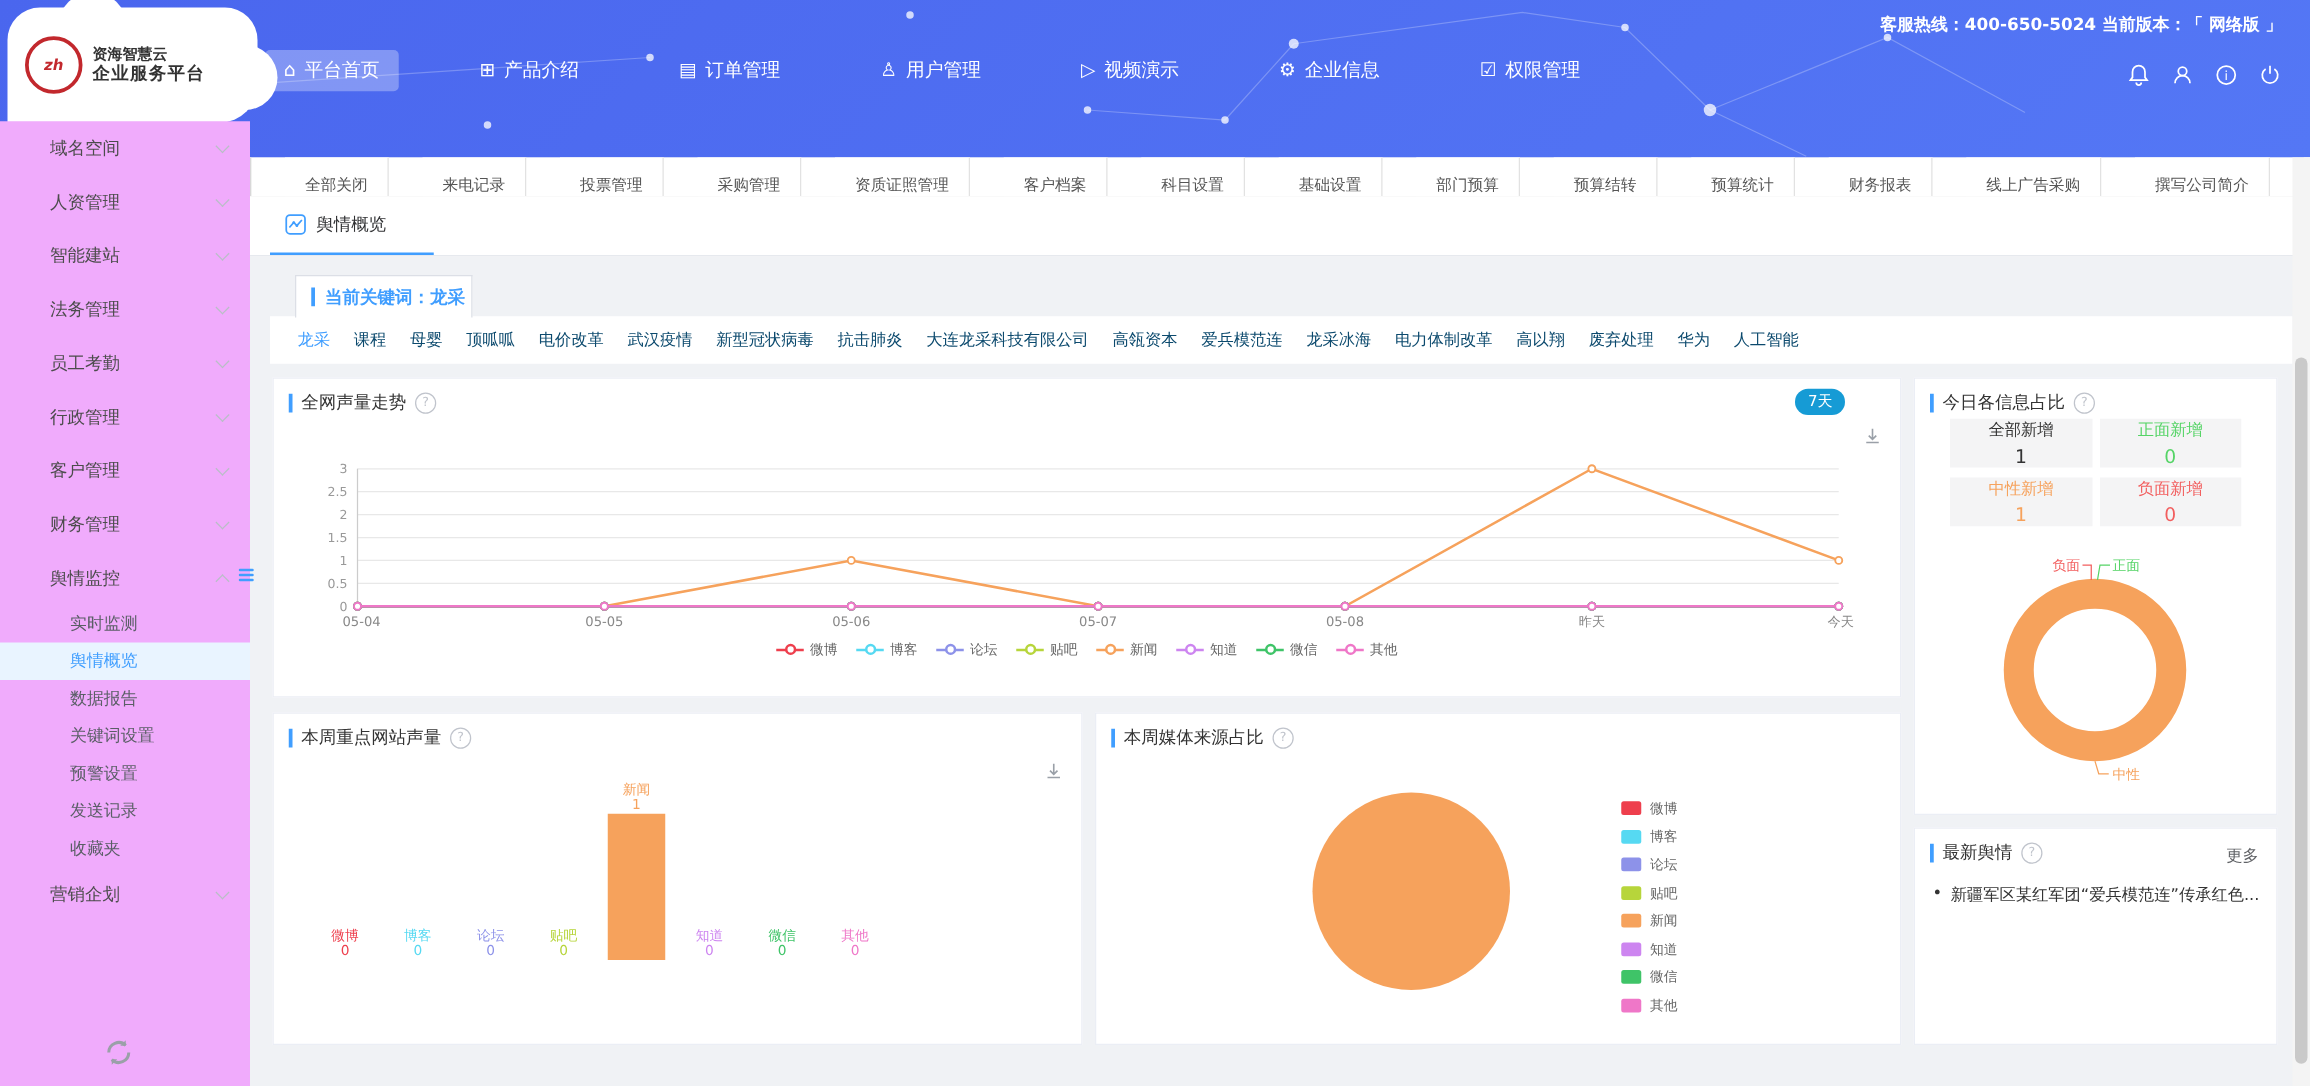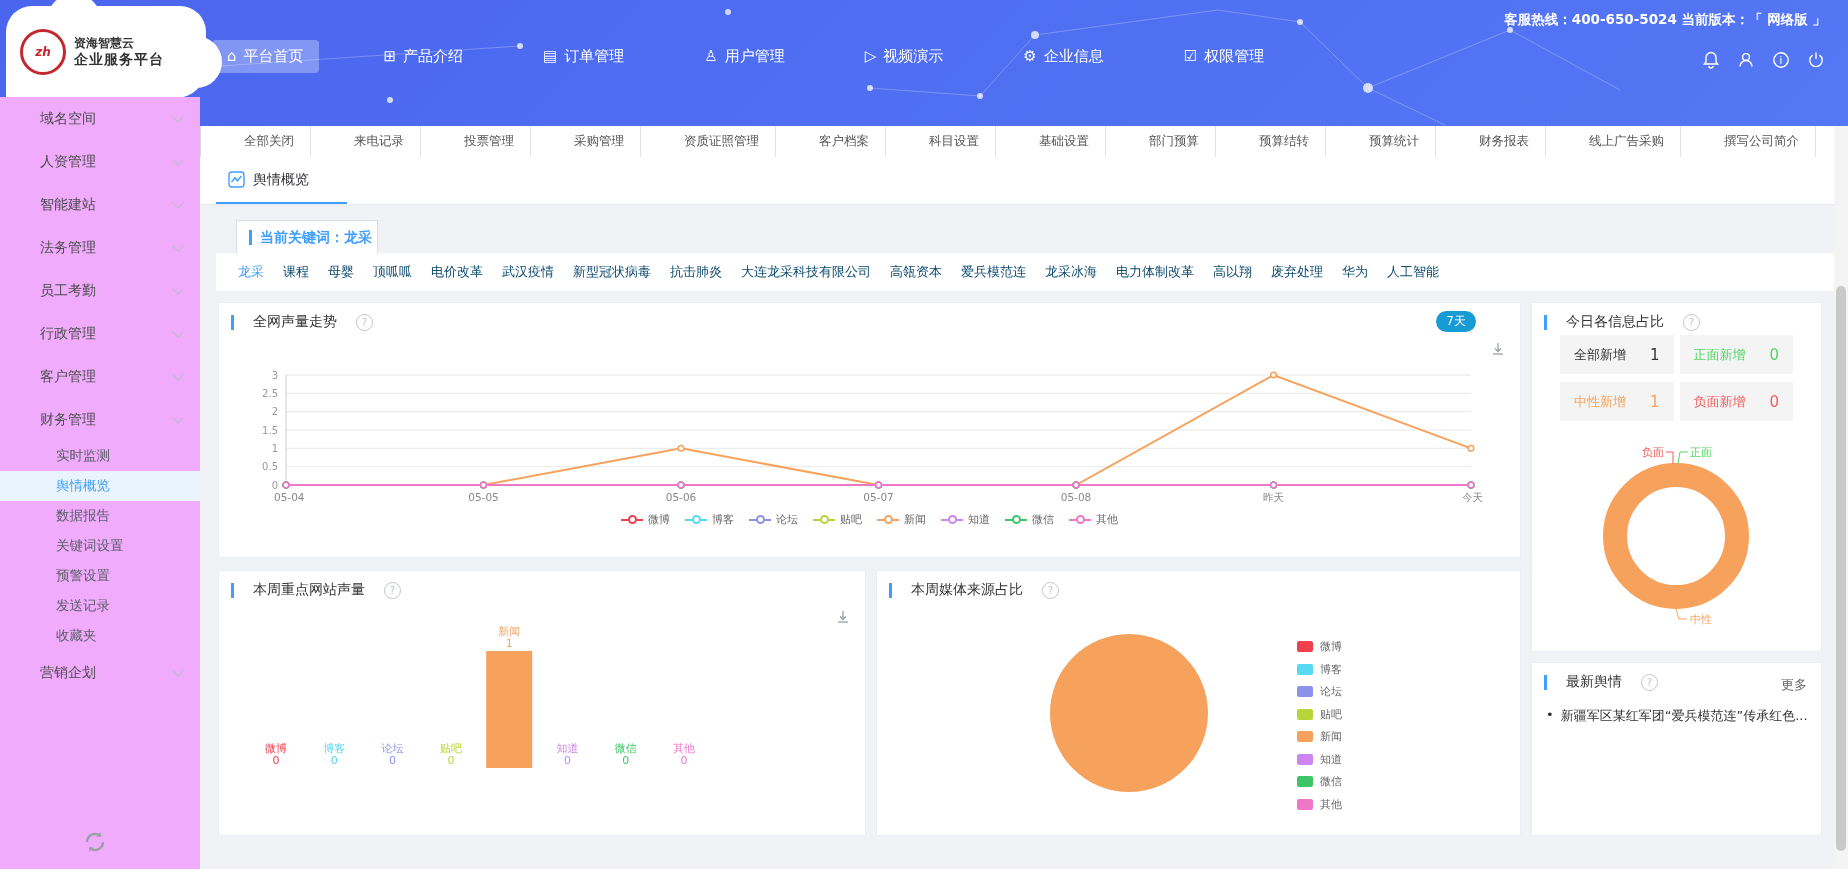--- a/index.html
+++ b/index.html
@@ -29,53 +29,53 @@
   .chev{width:7px;height:7px;border-right:1.5px solid #b9bec7;border-bottom:1.5px solid #b9bec7;transform:rotate(45deg);margin-top:-3px;}
   .chev.up{transform:rotate(-135deg);margin-top:4px;}
   .side-sub{height:30px;display:flex;align-items:center;padding-left:56px;color:#5a5e66;font-size:13.5px;cursor:pointer;}
   .side-sub.active{color:#409eff;background:#e9f4ff;}
   .handle{position:absolute;right:-3px;top:14px;width:12px;display:flex;flex-direction:column;gap:2px;}
   .handle i{height:2px;background:#409eff;border-radius:1px;}
   .refresh{position:absolute;left:82px;bottom:14px;width:26px;height:26px;cursor:pointer;}
   
   .tabbar{position:absolute;left:200px;right:0;top:126px;height:31px;background:#fff;border-bottom:1px solid #dcdcdc;display:flex;z-index:2;}
   .tab-scroll{width:16px;background:#e9e9e9;border-right:1px solid #d8d8d8;}
-  .tab{display:flex;align-items:center;gap:6px;padding:0 16px;font-size:12.5px;color:#555;border-right:1px solid #e2e2e2;cursor:pointer;white-space:nowrap;background:#fff;margin-left:27px;}
+  .tab{display:flex;align-items:flex-end;gap:6px;padding:0 16px;font-size:12.5px;color:#555;border-right:1px solid #e2e2e2;cursor:pointer;white-space:nowrap;background:#fff;margin-left:27px;}
   .tab.active{color:#409eff;}
   .tab .x{color:#409eff;font-size:12px;}
   
   .subtabbar{position:absolute;left:200px;right:0;top:157px;height:47px;background:#fff;border-bottom:1px solid #e6e9ee;z-index:2;}
   .subtab{position:absolute;left:16px;top:0;height:45px;display:flex;align-items:center;gap:8px;padding:0 38px 0 12px;color:#303133;font-size:14px;border-bottom:2px solid #409eff;cursor:pointer;}
   
   .kwtab{position:absolute;left:236px;top:220px;width:142px;height:34px;background:#fff;border:1px solid #dcdfe6;border-bottom:none;box-sizing:border-box;display:flex;align-items:center;gap:8px;padding-left:12px;z-index:2;}
   .kwtab .bar{width:3px;height:15px;background:#409eff;}
   .kwtab .t{color:#409eff;font-weight:bold;font-size:14px;}
   .kwrow{position:absolute;left:216px;top:253px;width:1618px;height:38px;background:#fff;display:flex;align-items:center;gap:19px;padding-left:22px;box-sizing:border-box;z-index:1;}
   .kw{font-size:13px;color:#0c4a6e;cursor:pointer;white-space:nowrap;}
   .kw.active{color:#409eff;}
   
   .panel{position:absolute;background:#fff;border:1px solid #ebeef5;box-sizing:border-box;}
   .p-trend{left:218px;top:302px;width:1303px;height:256px;}
   .p-today{left:1531px;top:302px;width:291px;height:350px;}
   .p-site{left:218px;top:570px;width:648px;height:266px;}
   .p-media{left:876px;top:570px;width:645px;height:266px;}
   .p-latest{left:1531px;top:662px;width:291px;height:174px;}
-  .ptitle{position:absolute;left:12px;top:10px;display:flex;align-items:center;gap:19px;z-index:2;}
+  .ptitle{position:absolute;left:12px;top:10px;display:flex;align-items:center;gap:7px;z-index:2;}
   .ptitle .bar{width:3px;height:15px;background:#409eff;}
   .ptitle .t{font-size:14px;color:#333;font-weight:500;}
   .help{width:15px;height:15px;border:1px solid #c0c4cc;border-radius:50%;color:#c0c4cc;font-size:10px;display:flex;align-items:center;justify-content:center;cursor:pointer;}
   .badge{position:absolute;right:44px;top:8px;background:#169BD5;color:#fff;border-radius:11px;padding:2px 10px;font-size:12px;cursor:pointer;z-index:2;}
   .dl{position:absolute;right:14px;top:38px;width:16px;height:16px;cursor:pointer;z-index:2;}
   .legend{position:absolute;left:0;right:0;top:209px;display:flex;justify-content:center;gap:15px;align-items:center;}
   .lg-item{display:flex;align-items:center;gap:5px;font-size:11px;color:#666;cursor:pointer;}
   .lg-mark{width:22px;height:2px;position:relative;}
   .lg-mark i{position:absolute;left:7px;top:-3.5px;width:5px;height:5px;border:2px solid;border-radius:50%;background:#fff;display:block;}
   
   .stats{position:absolute;left:28px;right:28px;top:32px;display:grid;grid-template-columns:1fr 1fr;gap:8px 6px;}
-  .stat{height:39px;background:#f4f4f5;display:flex;align-items:center;justify-content:space-between;padding:0 14px;}
+  .stat{height:39px;background:#f4f4f5;display:flex;align-items:center;justify-content:space-between;padding:0 14px;flex-direction:column;}
   .stat .sl{font-size:13px;}
   .stat .sv{font-size:15px;}
   
   .pie-legend{position:absolute;left:420px;top:68px;display:flex;flex-direction:column;gap:7.5px;}
   .pl-item{display:flex;align-items:center;gap:7px;font-size:11px;color:#666;cursor:pointer;}
   .pl-sw{width:16px;height:11px;border-radius:2px;}
   
   .more{position:absolute;right:14px;top:13px;color:#606266;font-size:13px;cursor:pointer;}
   .news-list{position:absolute;left:14px;right:10px;top:44px;}
   .news-item{display:flex;gap:7px;font-size:13px;color:#333;white-space:nowrap;overflow:hidden;text-overflow:ellipsis;cursor:pointer;}
@@ -195,20 +195,29 @@
         <span class="lbl">行政管理</span>
         <span class="chev"></span>
       </div>
       <div class="side-item">
         <span class="lbl">客户管理</span>
         <span class="chev"></span>
       </div>
       <div class="side-item">
         <span class="lbl">财务管理</span>
         <span class="chev"></span>
+      </div>
+      <div class="side-item">
+        <span class="lbl">舆情监控</span>
+        <span class="chev up"></span>
+        <div class="handle">
+          <i></i>
+          <i></i>
+          <i></i>
+        </div>
       </div>
       <div class="side-sub">实时监测</div>
       <div class="side-sub active">舆情概览</div>
       <div class="side-sub">数据报告</div>
       <div class="side-sub">关键词设置</div>
       <div class="side-sub">预警设置</div>
       <div class="side-sub">发送记录</div>
       <div class="side-sub">收藏夹</div>
       <div class="side-item">
         <span class="lbl">营销企划</span>

